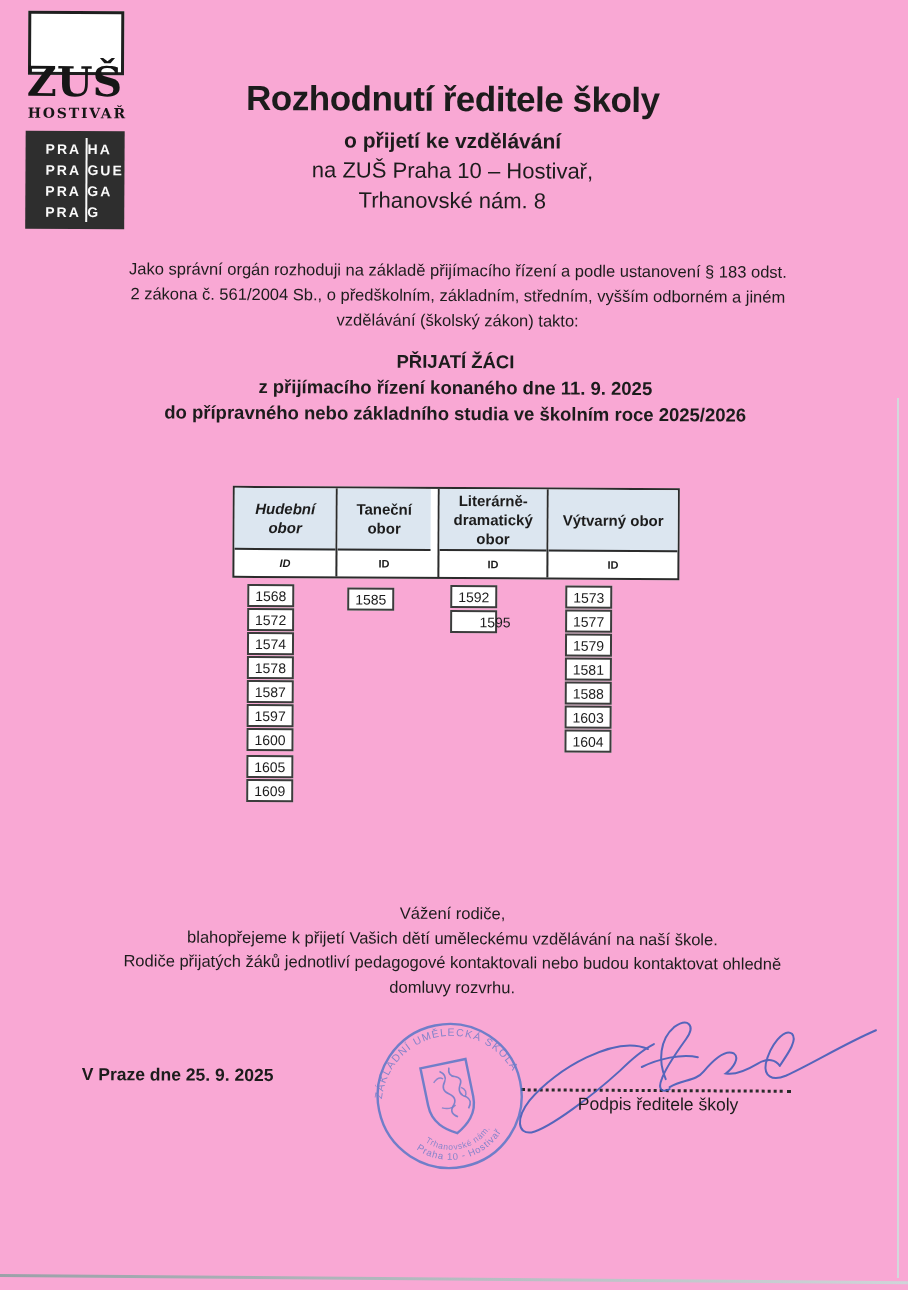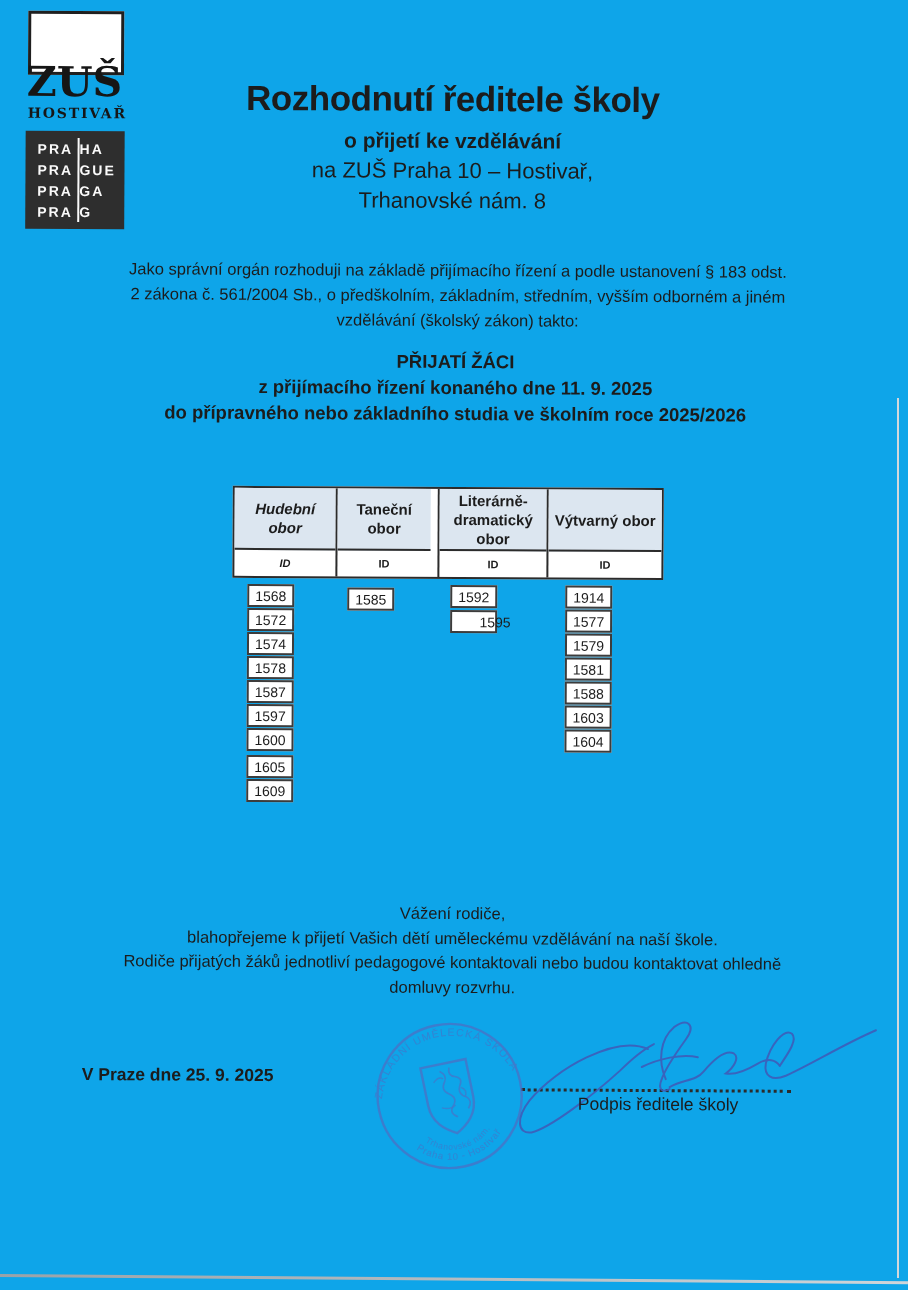--- a/index.html
+++ b/index.html
@@ -1,37 +1,37 @@
 <!DOCTYPE html>
 <html lang="cs"><head>
 <meta charset="utf-8">
 <title>Rozhodnutí ředitele školy</title>
 <style>
   html,body{margin:0;padding:0;background:#ffffff;}
   .page{
     position:relative;width:908px;height:1290px;margin:0 auto;
-    background:#0ea5e9;overflow:hidden;
+    background:#f9a8d4;overflow:hidden;
     font-family:"Liberation Sans",sans-serif;color:#1c1c1c;
   }
   .content{position:absolute;inset:0;transform:rotate(0.3deg);transform-origin:50% 50%;}
 
   
   .logo-rect{position:absolute;left:25px;top:13px;width:90px;height:58px;border:3px solid #1f1f1f;background:#fff;}
   .logo-zus{
     position:absolute;left:24px;top:63px;width:110px;
     font-family:"DejaVu Serif",serif;font-weight:bold;font-size:41px;line-height:1.05;
     letter-spacing:0;color:#161616;
   }
   .logo-hostivar{
     position:absolute;left:25px;top:107px;
     font-family:"DejaVu Serif",serif;font-weight:bold;font-size:14px;letter-spacing:1.8px;color:#161616;
   }
   .logo-block{position:absolute;left:23px;top:133px;width:99px;background:#2e2e2e;padding:7px 0;}
   .lrow{display:flex;height:21px;align-items:center;}
-  .lcell-left{width:40px;color:#fafafa;font-weight:bold;font-size:14px;letter-spacing:2px;padding-left:12px;}
+  .lcell-left{width:40px;color:#fafafa;font-weight:bold;font-size:14px;letter-spacing:2px;padding-left:20px;}
   .lcell-right{flex:1;height:100%;display:flex;align-items:center;color:#fafafa;font-weight:bold;
     font-size:14px;letter-spacing:2px;border-left:2px solid #fafafa;}
 
   
   .title-block{position:absolute;left:160px;top:80px;width:580px;text-align:center;}
   .doc-title{font-size:35px;font-weight:bold;letter-spacing:-0.5px;line-height:1.1;}
   .doc-sub1{font-size:21px;font-weight:bold;margin-top:10px;}
   .doc-sub2{font-size:22px;margin-top:5px;}
   .doc-sub3{font-size:22px;margin-top:4px;}
 
@@ -133,21 +133,21 @@
           <div class="hcell">Taneční
 obor</div>
           <div class="idcell">ID</div>
         </div>
         <div class="obor-col" style="width: 109px; margin-left: 7px;">
           <div class="hcell">Literárně-
 dramatický
 obor</div>
           <div class="idcell">ID</div>
         </div>
-        <div class="obor-col" style="width: 115px;">
+        <div class="obor-col" style="width: 131px;">
           <div class="hcell">Výtvarný obor</div>
           <div class="idcell">ID</div>
         </div>
       </div>
     <div id="boxes-root">
         <div class="boxes" data-col="0" style="left: 247px;">
           <div class="id-box">1568</div>
           <div class="id-box">1572</div>
           <div class="id-box">1574</div>
           <div class="id-box">1578</div>
@@ -158,21 +158,21 @@
           <div class="id-box">1609</div>
         </div>
         <div class="boxes" data-col="1" style="left: 347px;">
           <div class="id-box">1585</div>
         </div>
         <div class="boxes" data-col="2" style="left: 450px;">
           <div class="id-box">1592</div>
           <div class="id-box">1595</div>
         </div>
         <div class="boxes" data-col="3" style="left: 565px;">
-          <div class="id-box">1914</div>
+          <div class="id-box">1573</div>
           <div class="id-box">1577</div>
           <div class="id-box">1579</div>
           <div class="id-box">1581</div>
           <div class="id-box">1588</div>
           <div class="id-box">1603</div>
           <div class="id-box">1604</div>
         </div>
       </div>
 
     <div class="closing">

